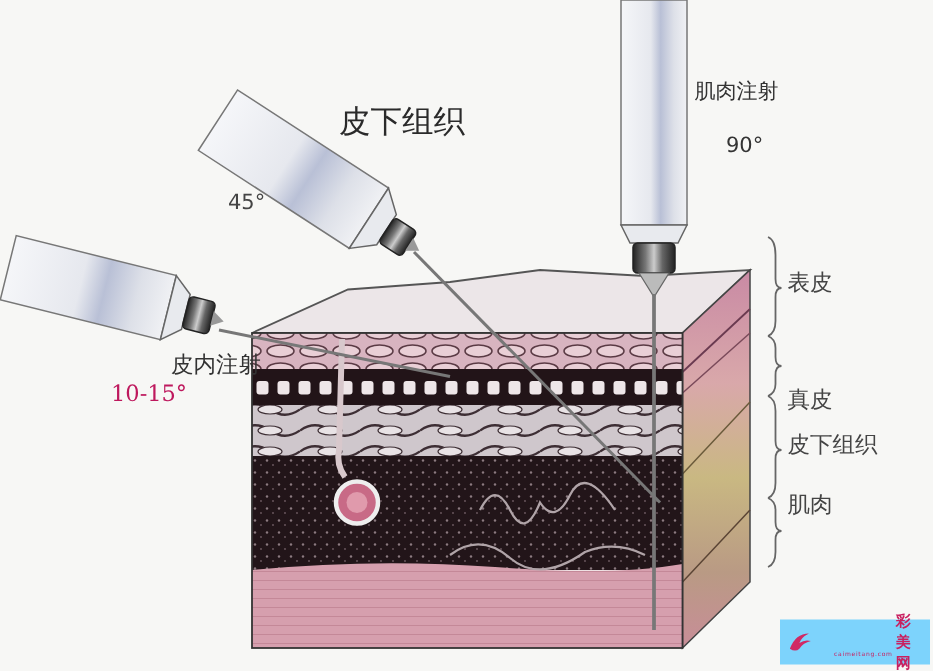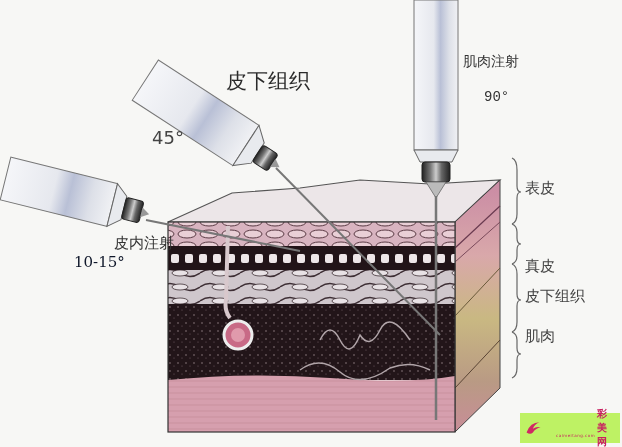--- a/index.html
+++ b/index.html
@@ -9,33 +9,33 @@
       font-family: "DejaVu Sans", "Liberation Sans", sans-serif;
       position: relative;
     }
     #canvas { position: absolute; left: 0; top: 0; width: 622px; height: 447px; }
     .label {
       position: absolute; color: #333;
       font-family: "DejaVu Sans", sans-serif;
       white-space: nowrap; line-height: 1.1;
     }
     .title-sub { left: 226px; top: 70px; font-size: 21px; color: #2a2a2a; }
-    .angle-45 { left: 152px; top: 128px; font-size: 18px; color: #444; }
+    .angle-45 { left: 152px; top: 128px; font-size: 14px; color: #444; }
     .im-title { left: 463px; top: 54px; font-size: 14px; color: #333; }
-    .im-angle { left: 484px; top: 90px; font-size: 14px; color: #333; font-family: Liberation Mono, monospace; }
+    .im-angle { left: 484px; top: 90px; font-size: 14px; color: #333; }
     .id-title { left: 66px; top: 235px; font-size: 15px; color: #333; margin-left: 48px; }
-    .id-angle { left: 74px; top: 254px; font-size: 15px; color: #0f172a; font-family: "DejaVu Serif", serif; }
+    .id-angle { left: 74px; top: 254px; font-size: 15px; color: #be185d; font-family: "DejaVu Serif", serif; }
     .layer-label { font-size: 15px; color: #444; left: 525px; }
     .layer-0 { top: 180px; text-align: right; }
     .layer-1 { top: 232px; margin-top: 26px; }
     .layer-2 { top: 288px; }
     .layer-3 { top: 328px; }
     .watermark {
       position: absolute; left: 520px; top: 413px; width: 100px; height: 30px;
-      background: #bef264; display: flex; align-items: center; gap: 48px;
+      background: #7dd3fc; display: flex; align-items: center; gap: 48px;
     }
     .wm-text { font-size: 10px; color: #c82060; margin-left: 6px; font-weight: bold; letter-spacing: 2px; }
     .wm-sub { font-size: 4px; color: #c82060; position: absolute; left: 36px; top: 20px; letter-spacing: 0.5px; }
   </style>
 </head>
 <body>
 
 <svg id="canvas" viewBox="0 0 622 447" xmlns="http://www.w3.org/2000/svg">
   <defs>
     <linearGradient id="barrelGrad" x1="0" y1="0" x2="1" y2="0">

